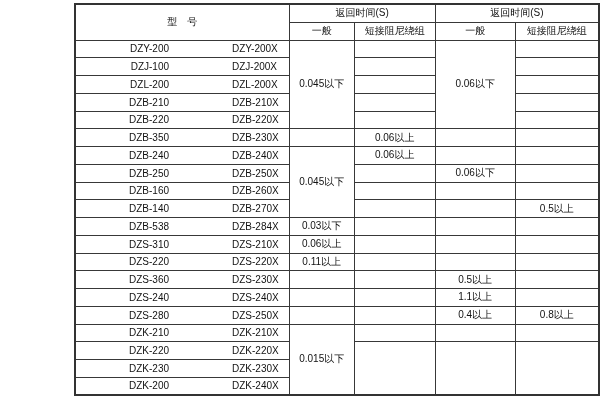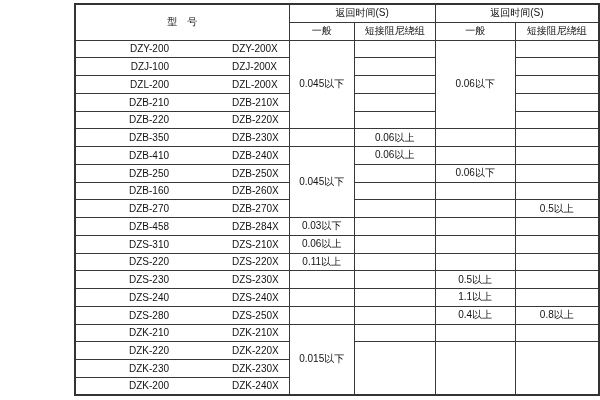--- a/index.html
+++ b/index.html
@@ -79,68 +79,68 @@
   </tr>
 
   <tr class="data">
     <td class="model"><span>DZB-350</span><span>DZB-230X</span></td>
     <td></td>
     <td>0.06以上</td>
     <td></td>
     <td></td>
   </tr>
   <tr class="data">
-    <td class="model"><span>DZB-410</span><span>DZB-240X</span></td>
+    <td class="model"><span>DZB-240</span><span>DZB-240X</span></td>
     <td rowspan="4">0.045以下</td>
     <td>0.06以上</td>
     <td></td>
     <td></td>
   </tr>
   <tr class="data">
     <td class="model"><span>DZB-250</span><span>DZB-250X</span></td>
     <td></td>
     <td>0.06以下</td>
     <td></td>
   </tr>
   <tr class="data">
     <td class="model"><span>DZB-160</span><span>DZB-260X</span></td>
     <td></td>
     <td></td>
     <td></td>
   </tr>
   <tr class="data">
-    <td class="model"><span>DZB-270</span><span>DZB-270X</span></td>
+    <td class="model"><span>DZB-140</span><span>DZB-270X</span></td>
     <td></td>
     <td></td>
     <td>0.5以上</td>
   </tr>
 
   <tr class="data">
-    <td class="model"><span>DZB-458</span><span>DZB-284X</span></td>
+    <td class="model"><span>DZB-538</span><span>DZB-284X</span></td>
     <td>0.03以下</td>
     <td></td>
     <td></td>
     <td></td>
   </tr>
   <tr class="data">
     <td class="model"><span>DZS-310</span><span>DZS-210X</span></td>
     <td>0.06以上</td>
     <td></td>
     <td></td>
     <td></td>
   </tr>
   <tr class="data">
     <td class="model"><span>DZS-220</span><span>DZS-220X</span></td>
     <td>0.11以上</td>
     <td></td>
     <td></td>
     <td></td>
   </tr>
   <tr class="data">
-    <td class="model"><span>DZS-230</span><span>DZS-230X</span></td>
+    <td class="model"><span>DZS-360</span><span>DZS-230X</span></td>
     <td></td>
     <td></td>
     <td>0.5以上</td>
     <td></td>
   </tr>
   <tr class="data">
     <td class="model"><span>DZS-240</span><span>DZS-240X</span></td>
     <td></td>
     <td></td>
     <td>1.1以上</td>

